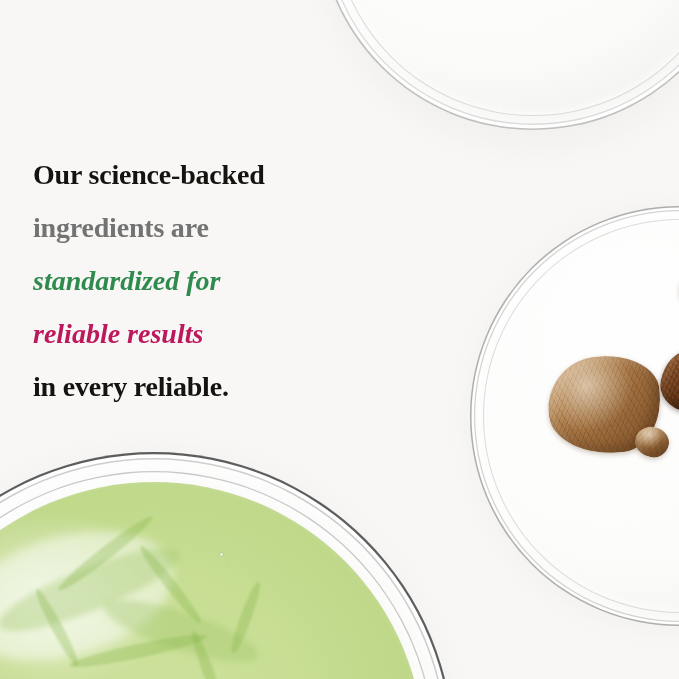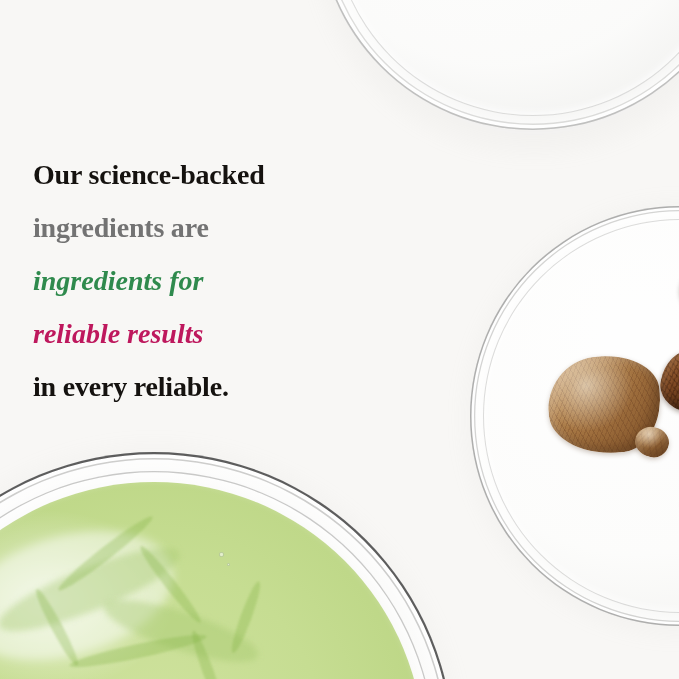--- a/index.html
+++ b/index.html
@@ -326,18 +326,18 @@
       <div class="gel-bubble" style="left:63.5%; top:15%; width:3px; height:3px;"></div>
 
     </div>
     <div class="rim-inner"></div>
     <div class="rim-outer"></div>
   </div>
 
   <div id="headline">
     <div class="hl-line" style="color: rgb(21, 18, 15);">Our science-backed</div>
     <div class="hl-line" style="color: #737373;">ingredients are</div>
-    <div class="hl-line accent" style="color: rgb(47, 138, 77);">ingredients for</div>
+    <div class="hl-line accent" style="color: rgb(47, 138, 77);">standardized for</div>
     <div class="hl-line accent" style="color: #be185d;">reliable results</div>
     <div class="hl-line" style="color: rgb(21, 18, 15);">in every reliable.</div>
   </div>
 
 </div>
 
 </body></html>

